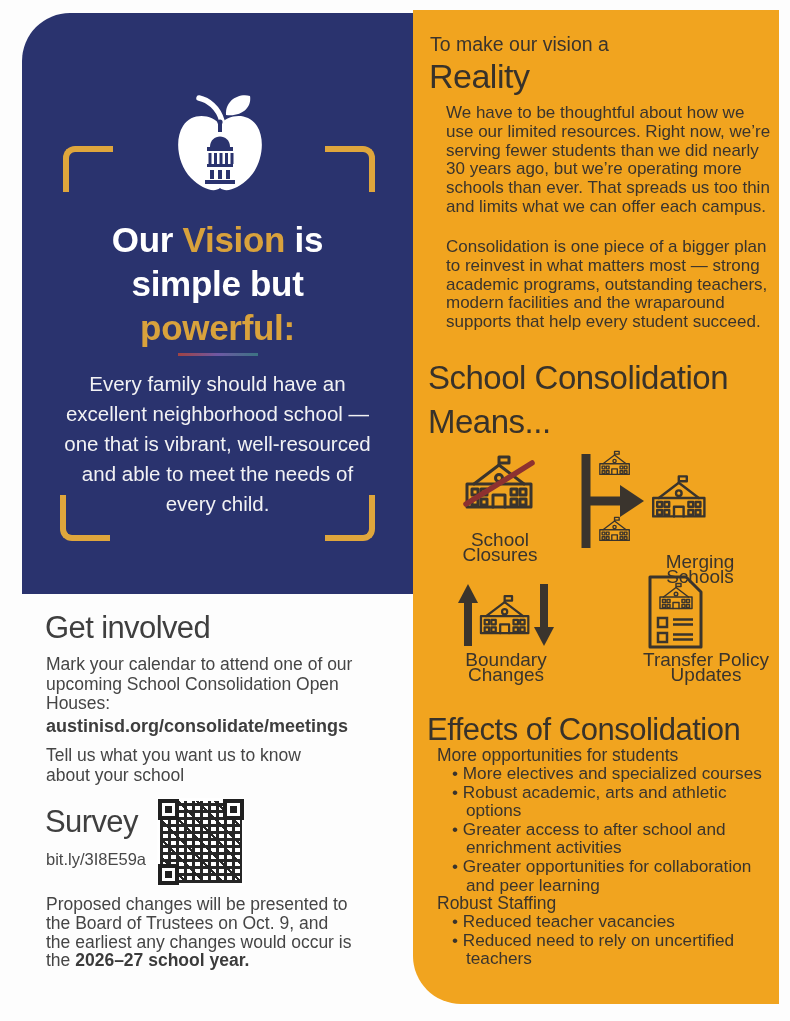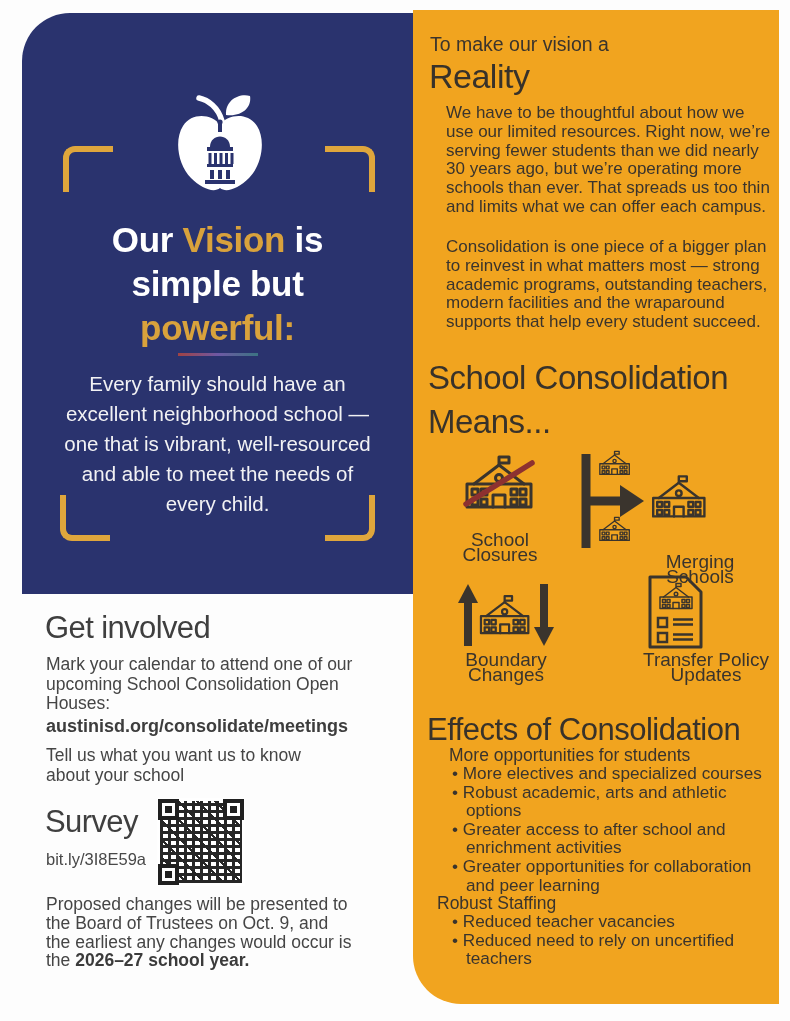--- a/index.html
+++ b/index.html
@@ -77,21 +77,21 @@
   .ic-boundary{left:457px;top:580px;width:98px;height:70px;}
   .ic-transfer{left:645px;top:574px;width:61px;height:76px;}
   .ic-label{position:absolute;color:var(--ink-orange);font-size:19px;text-align:center;line-height:15px;}
   .lb-closure{left:444px;top:532px;width:112px;}
   .lb-merge{left:646px;top:554px;width:108px;}
   .lb-boundary{left:442px;top:652px;width:128px;}
   .lb-transfer{left:604px;top:652px;width:148px;margin-left:28px;}
 
   
   .grp-title{position:absolute;color:var(--ink-orange);font-size:17.5px;}
-  .g1-title{left:437px;top:745px;margin-left:12px;}
+  .g1-title{left:437px;top:745px;}
   .g2-title{left:437px;top:893px;}
   .blist{position:absolute;list-style:none;color:var(--ink-orange);font-size:17.2px;line-height:18.6px;width:324px;}
   .g1-list{left:452px;top:764px;}
   .g2-list{left:452px;top:912px;}
   .blist li{padding-left:14px;text-indent:-14px;}
   .blist li::before{content:"• ";}
 
   .hidden-defs{position:absolute;width:0;height:0;overflow:hidden;}
 </style>
 </head>

